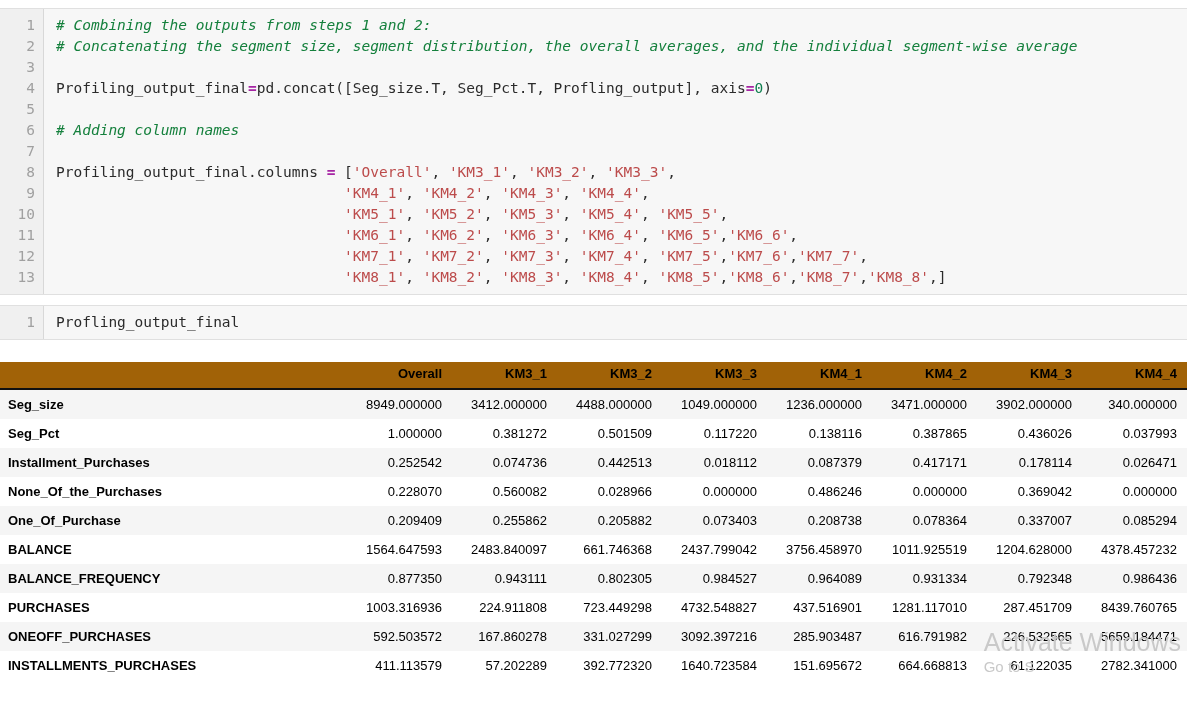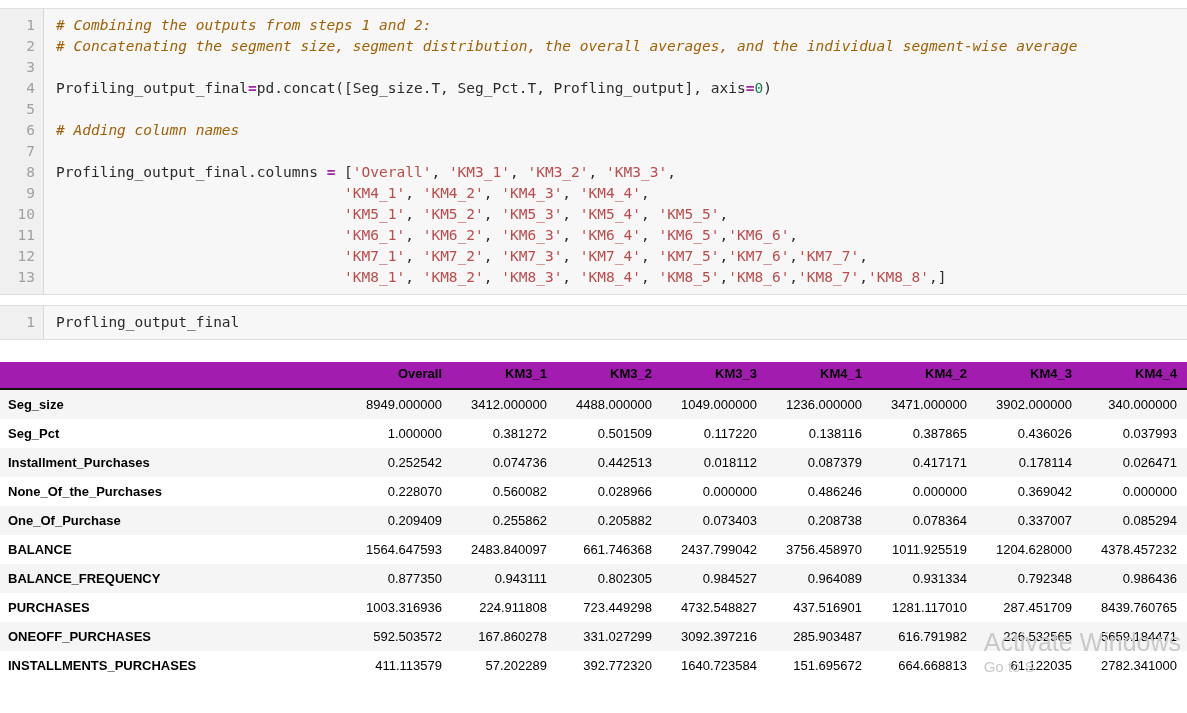--- a/index.html
+++ b/index.html
@@ -38,21 +38,21 @@
     flex: 1 1 auto;
     padding: 6px 0 6px 12px;
     box-sizing: border-box;
     font-family: "DejaVu Sans Mono", monospace;
     font-size: 14.5px;
     line-height: 21px;
     color: #2b2b2b;
     white-space: pre;
     overflow: hidden;
   }
-  .cm { color: #a16207; font-style: italic; }
+  .cm { color: #15803d; font-style: italic; }
   .st { color: #bc4b4b; margin-top: 40px; }
   .op { color: #a626a4; font-weight: bold; }
   .nu { color: #0f7f4f; }
 
   .cell-gap { height: 10px; background: #ffffff; }
 
   
   .df-wrap {
     position: relative;
     margin-top: 22px;
@@ -67,21 +67,21 @@
     table-layout: fixed;
     width: 1290px;
   }
   table.df thead th {
     font-weight: bold;
     text-align: right;
     padding: 4px 8px 7px 8px;
     border-bottom: 2px solid #111111;
     vertical-align: bottom;
     white-space: nowrap;
-    background: #a21caf;
+    background: #a16207;
   }
   table.df thead th.rowlab { border-bottom: 2px solid #111111; }
   table.df tbody th {
     font-weight: bold;
     text-align: left;
     padding: 7px 12px 7px 8px;
     white-space: nowrap;
   }
   table.df tbody td {
     text-align: right;

